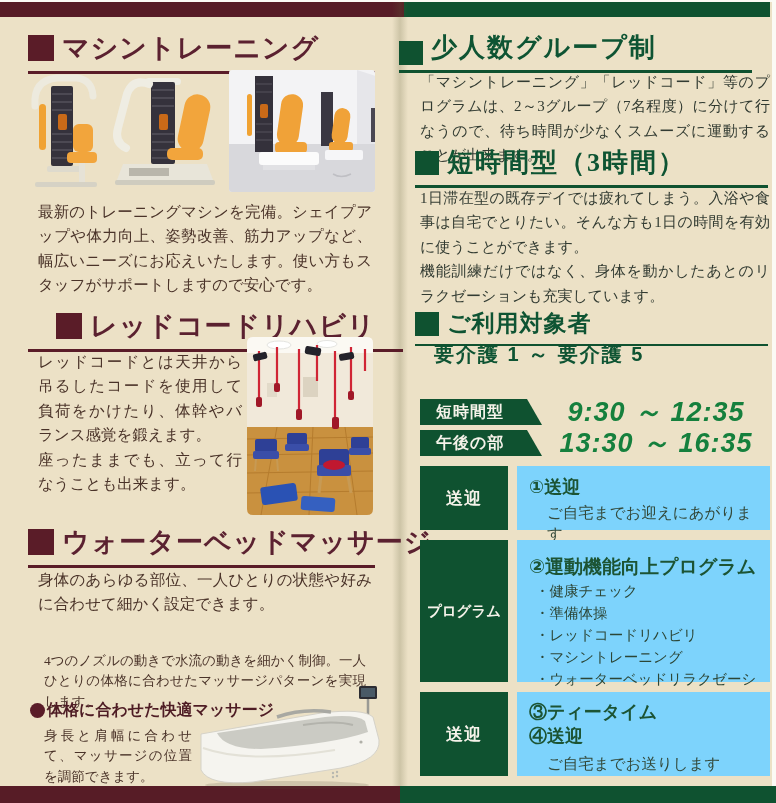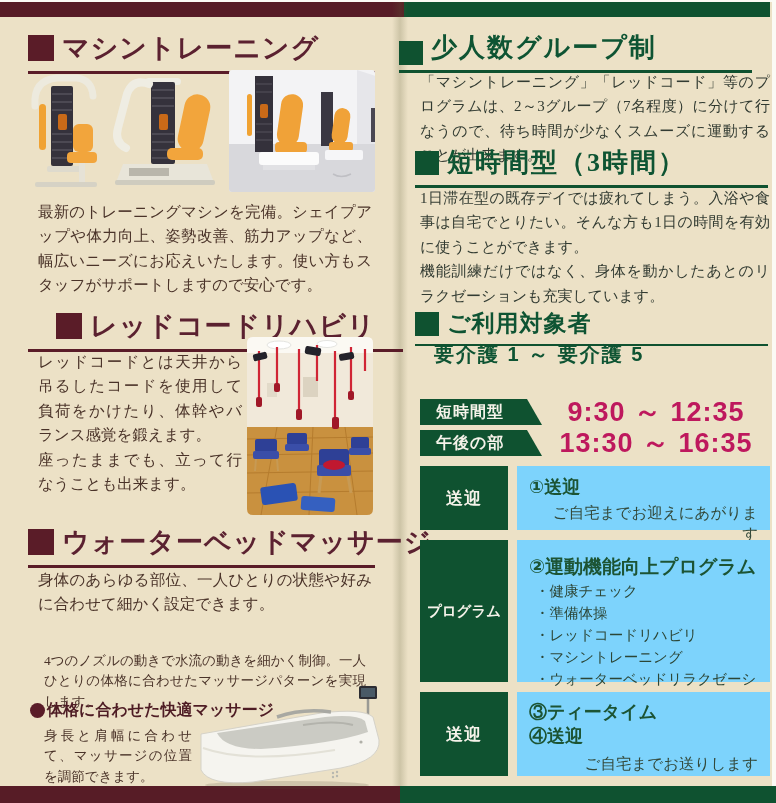--- a/index.html
+++ b/index.html
@@ -41,30 +41,30 @@
 
   .care{font-family:"Liberation Sans","DejaVu Sans",sans-serif;
         font-weight:bold;font-size:20px;color:#0e5433;letter-spacing:2px;}
 
   .sched{display:flex;align-items:center;width:350px;}
   .sched .flag{flex:0 0 122px;height:26px;background:#0f5230;color:#f6f3ea;
       font-family:"Liberation Sans","DejaVu Sans",sans-serif;font-weight:bold;font-size:16px;
       display:flex;align-items:center;padding-left:16px;box-sizing:border-box;
       clip-path:polygon(0 0,calc(100% - 15px) 0,100% 100%,0 100%);letter-spacing:1px;}
   .sched .time{flex:1;text-align:center;font-family:"Liberation Sans","DejaVu Sans",sans-serif;
-      font-weight:bold;font-size:27px;color:#be185d;letter-spacing:1px;white-space:nowrap;}
+      font-weight:bold;font-size:27px;color:#15803d;letter-spacing:1px;white-space:nowrap;font-style:italic;}
 
   .trow{display:flex;width:350px;}
   .trow .lbl{flex:0 0 88px;background:#0f5230;color:#f6f3ea;display:flex;align-items:center;justify-content:center;
       font-family:"Liberation Sans","DejaVu Sans",sans-serif;font-weight:bold;font-size:17px;letter-spacing:1px;}
   .trow .lbl.small{font-size:14.5px;letter-spacing:0;}
   .trow .cell{flex:1;margin-left:9px;background:#7dd3fc;padding:9px 12px;box-sizing:border-box;
       font-family:"Liberation Sans","DejaVu Sans",sans-serif;color:#2c4636;}
   .cell .tt{font-weight:bold;font-size:18px;color:#1c5434;line-height:1.35;}
-  .cell .dt{font-size:15.5px;margin-left:18px;margin-top:4px;color:#33493a;text-align:right;}
+  .cell .dt{font-size:15.5px;margin-left:18px;margin-top:4px;color:#33493a;}
   .cell .it{font-size:14.5px;line-height:1.52;margin-left:6px;color:#2c4636;}
 
   .photo{border-radius:3px;overflow:hidden;display:block;}
   svg{display:block;}
 </style>
 </head>
 <body>
 
 <div id="page">
   <div class="sheet"></div>

